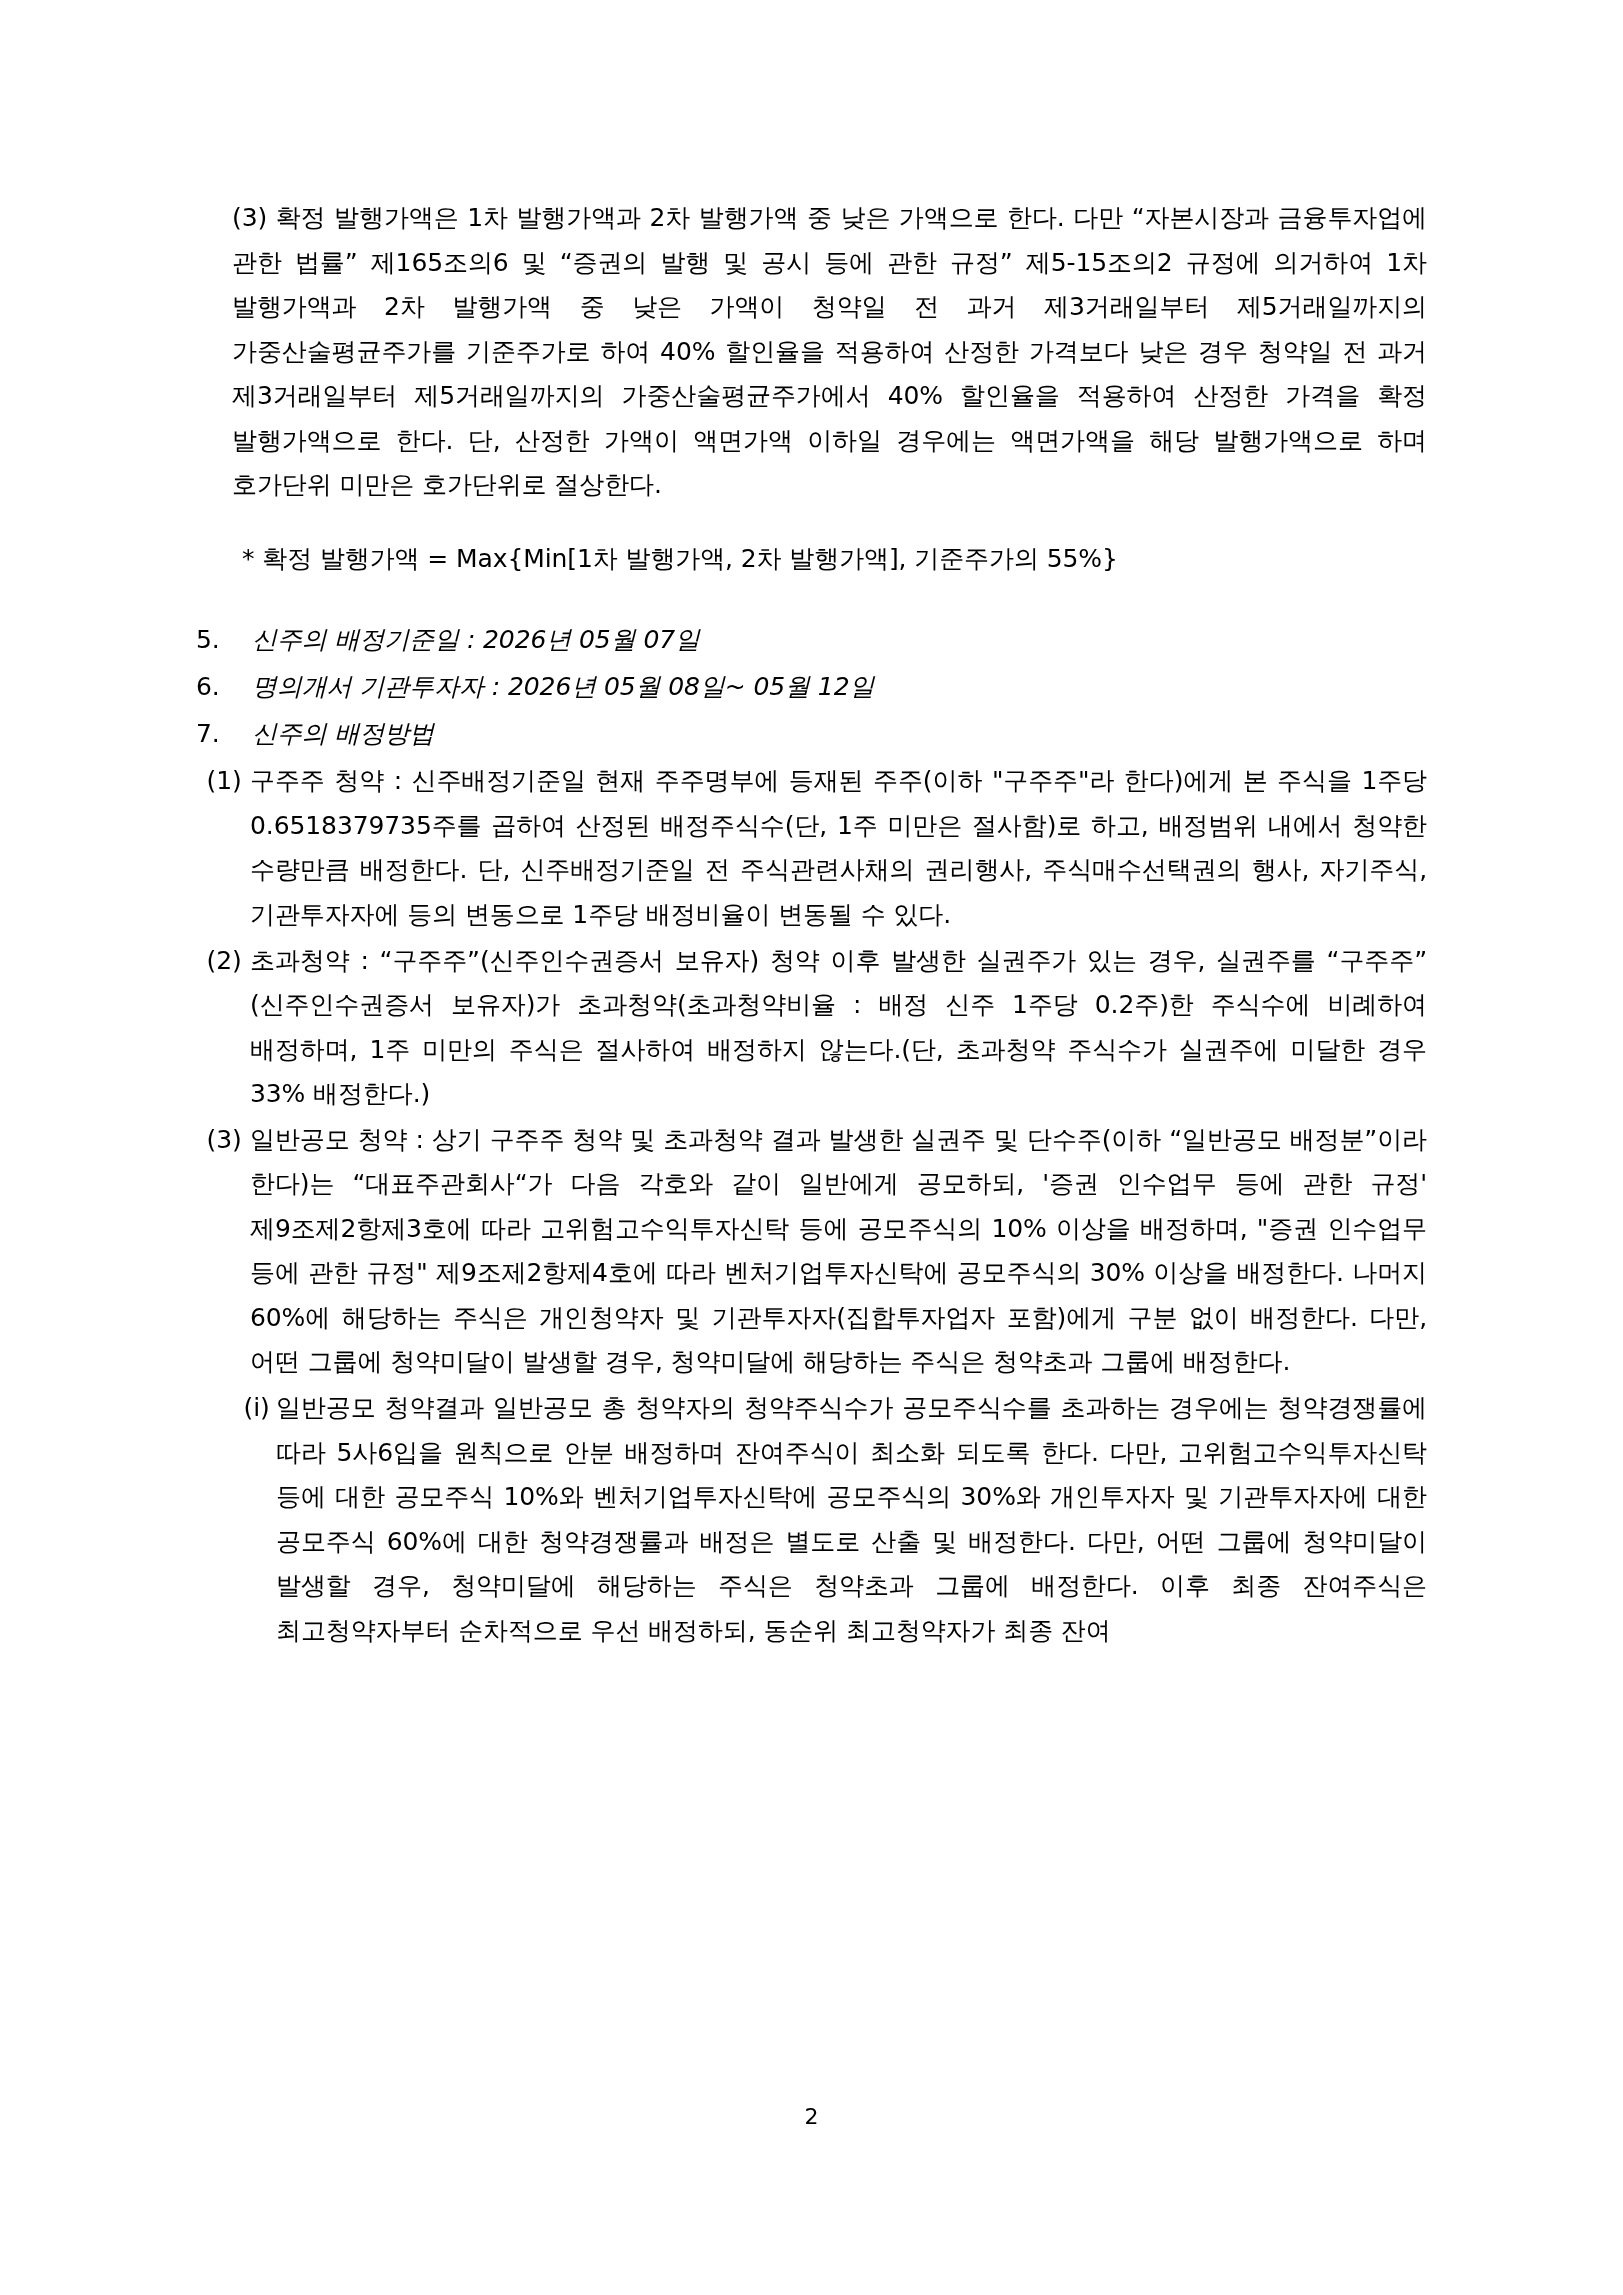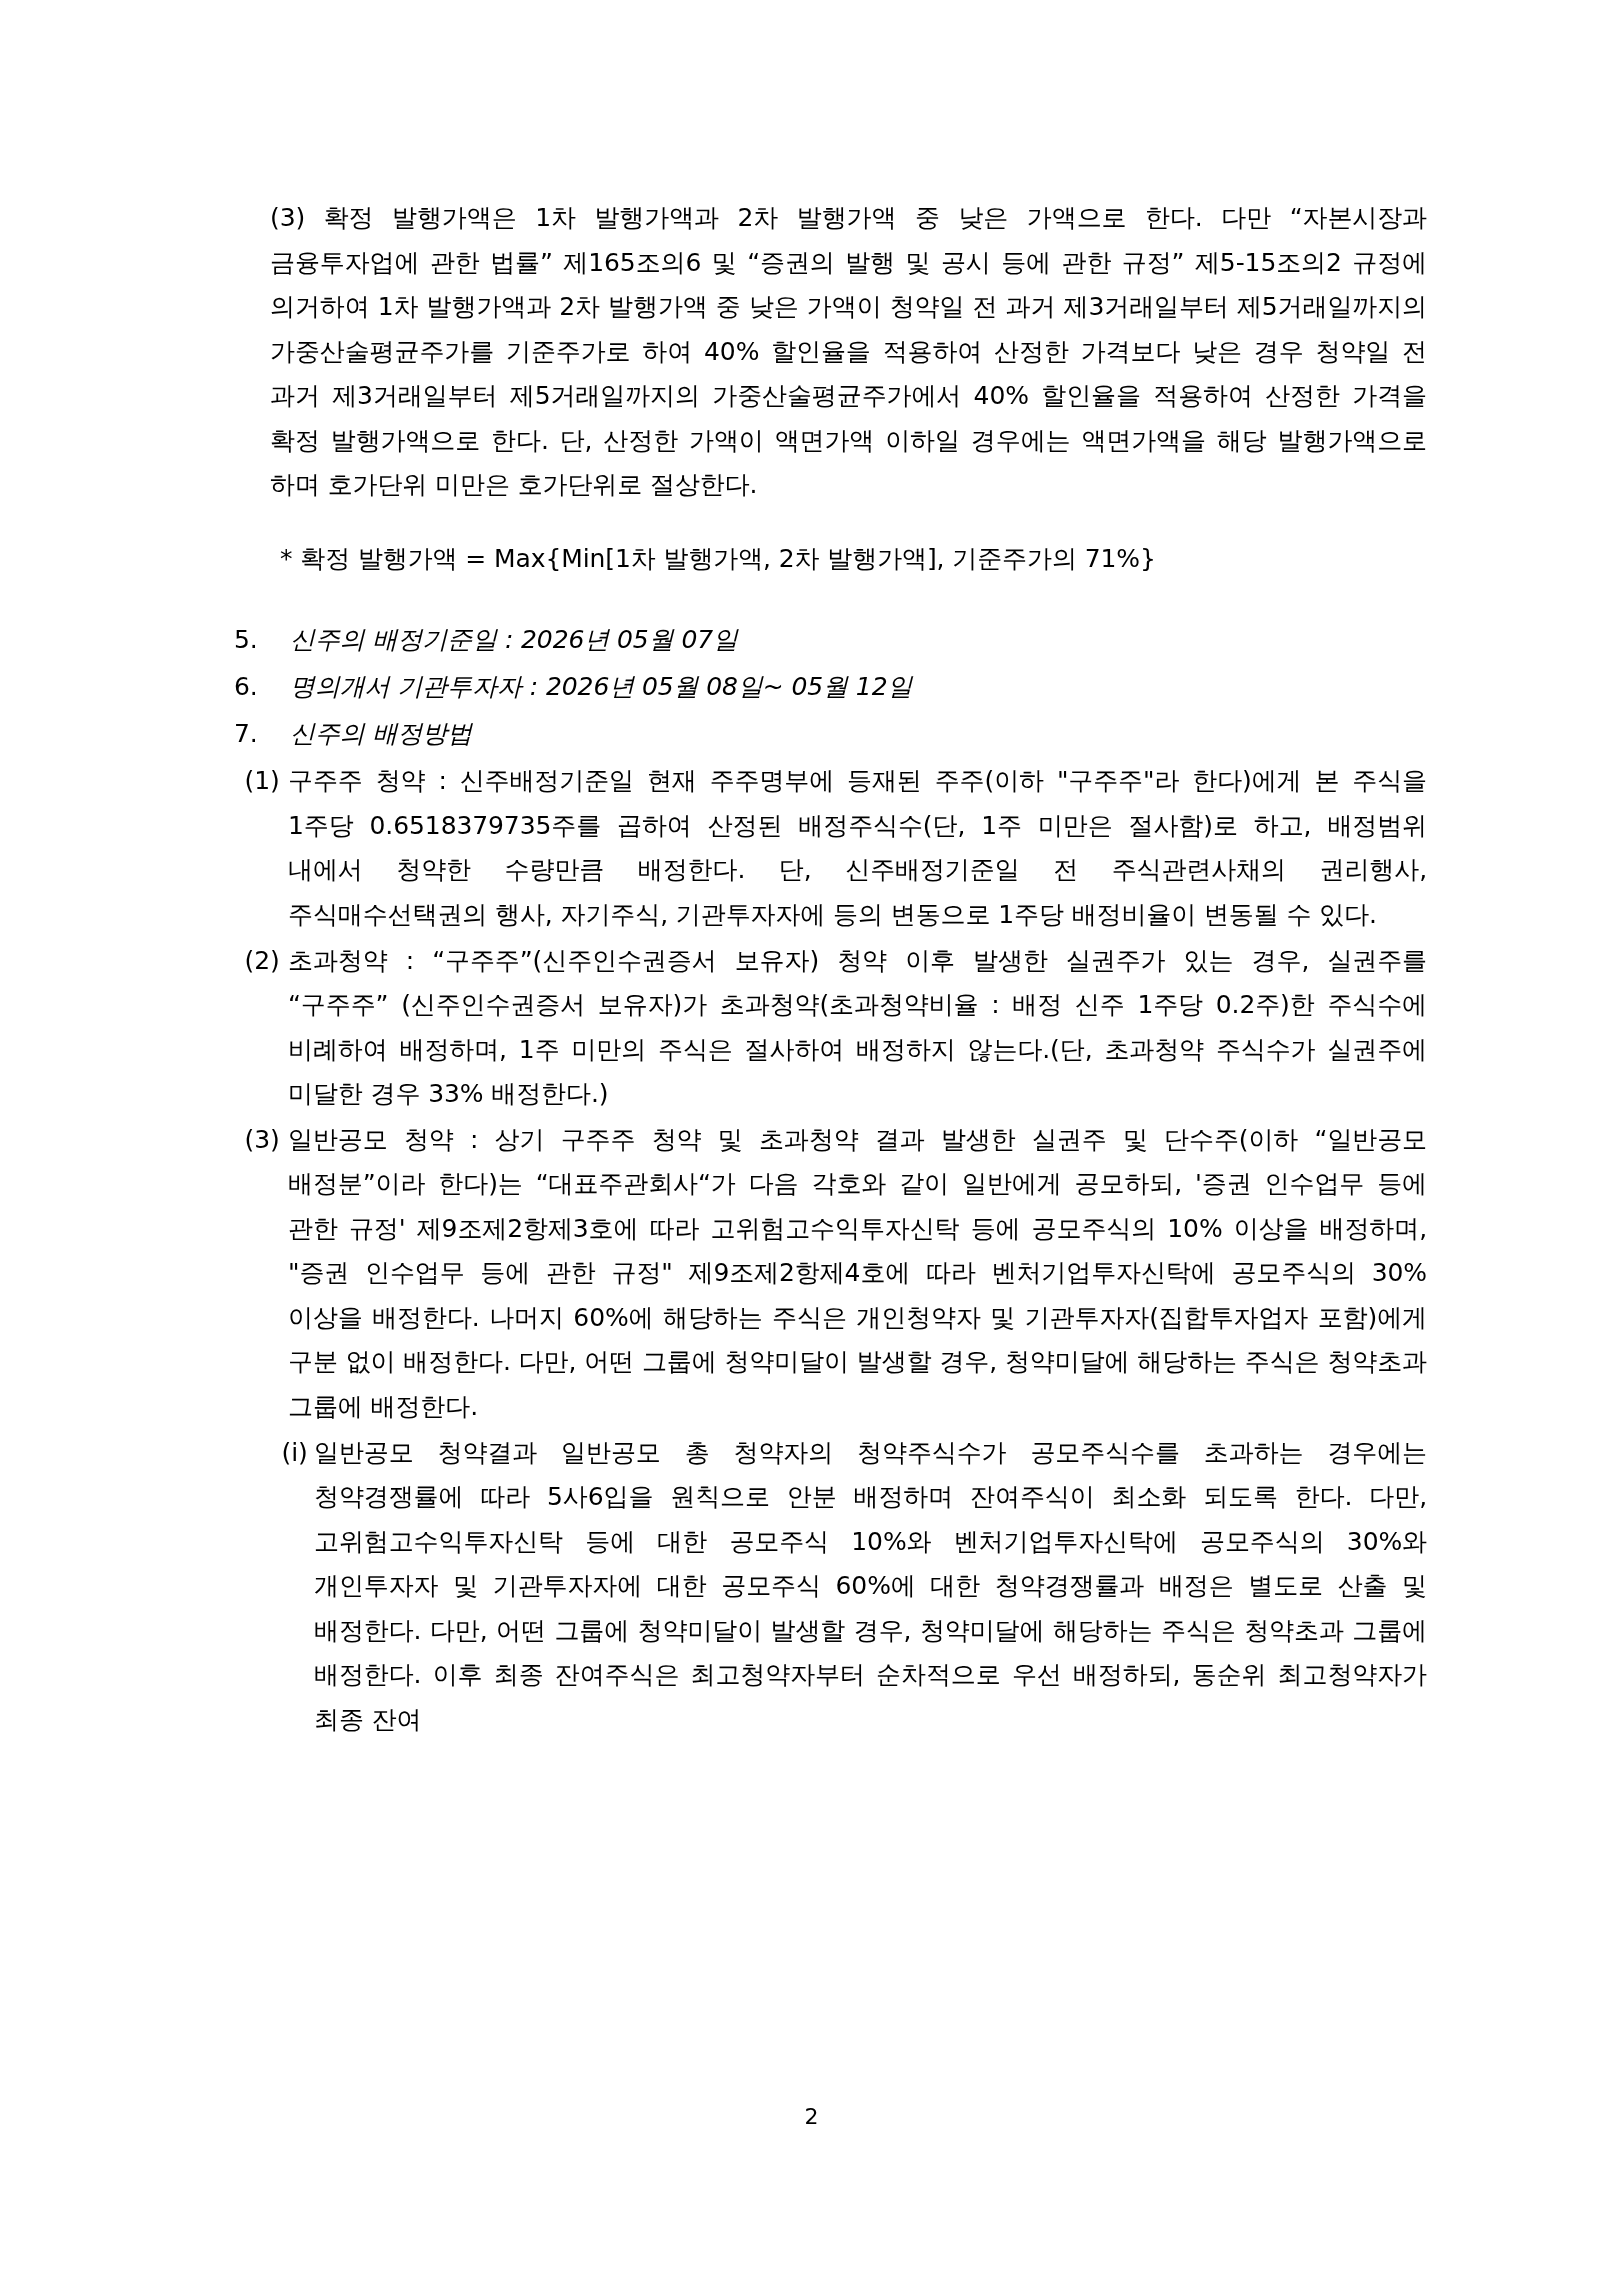--- a/index.html
+++ b/index.html
@@ -19,21 +19,20 @@
     top: 0; left: 0;
     width: 1623px;
     height: 2295px;
     box-sizing: border-box;
     padding: 196px 196px 0 196px;
   }
   .doc-body {
     font-size: 25px;
     line-height: 1.78;
     letter-spacing: -0.1px;
-    margin-left: 38px;
   }
   p {
     margin: 0 0 0 0;
     text-align: justify;
     text-justify: inter-character;
     word-break: keep-all;
   }
   
   .para-3 {
     padding-left: 36px;
@@ -100,21 +99,21 @@
 </style>
 </head>
 <body>
 
 <div class="page">
 
   <div class="doc-body">
 
     <p class="para-3">(3) 확정 발행가액은 1차 발행가액과 2차 발행가액 중 낮은 가액으로 한다. 다만 “자본시장과 금융투자업에 관한 법률” 제165조의6 및 “증권의 발행 및 공시 등에 관한 규정” 제5-15조의2 규정에 의거하여 1차 발행가액과 2차 발행가액 중 낮은 가액이 청약일 전 과거 제3거래일부터 제5거래일까지의 가중산술평균주가를 기준주가로 하여 40% 할인율을 적용하여 산정한 가격보다 낮은 경우 청약일 전 과거 제3거래일부터 제5거래일까지의 가중산술평균주가에서 40% 할인율을 적용하여 산정한 가격을 확정 발행가액으로 한다. 단, 산정한 가액이 액면가액 이하일 경우에는 액면가액을 해당 발행가액으로 하며 호가단위 미만은 호가단위로 절상한다.</p>
 
-    <p class="star-line">* 확정 발행가액 = Max{Min[1차 발행가액, 2차 발행가액], 기준주가의 71%}</p>
+    <p class="star-line">* 확정 발행가액 = Max{Min[1차 발행가액, 2차 발행가액], 기준주가의 55%}</p>
 
     <div class="numbered-list">
 
       <div class="num-item">
         <span class="marker">5.</span>
         <span class="content">신주의 배정기준일 : 2026년 05월 07일</span>
       </div>
 
       <div class="num-item">
         <span class="marker">6.</span>

